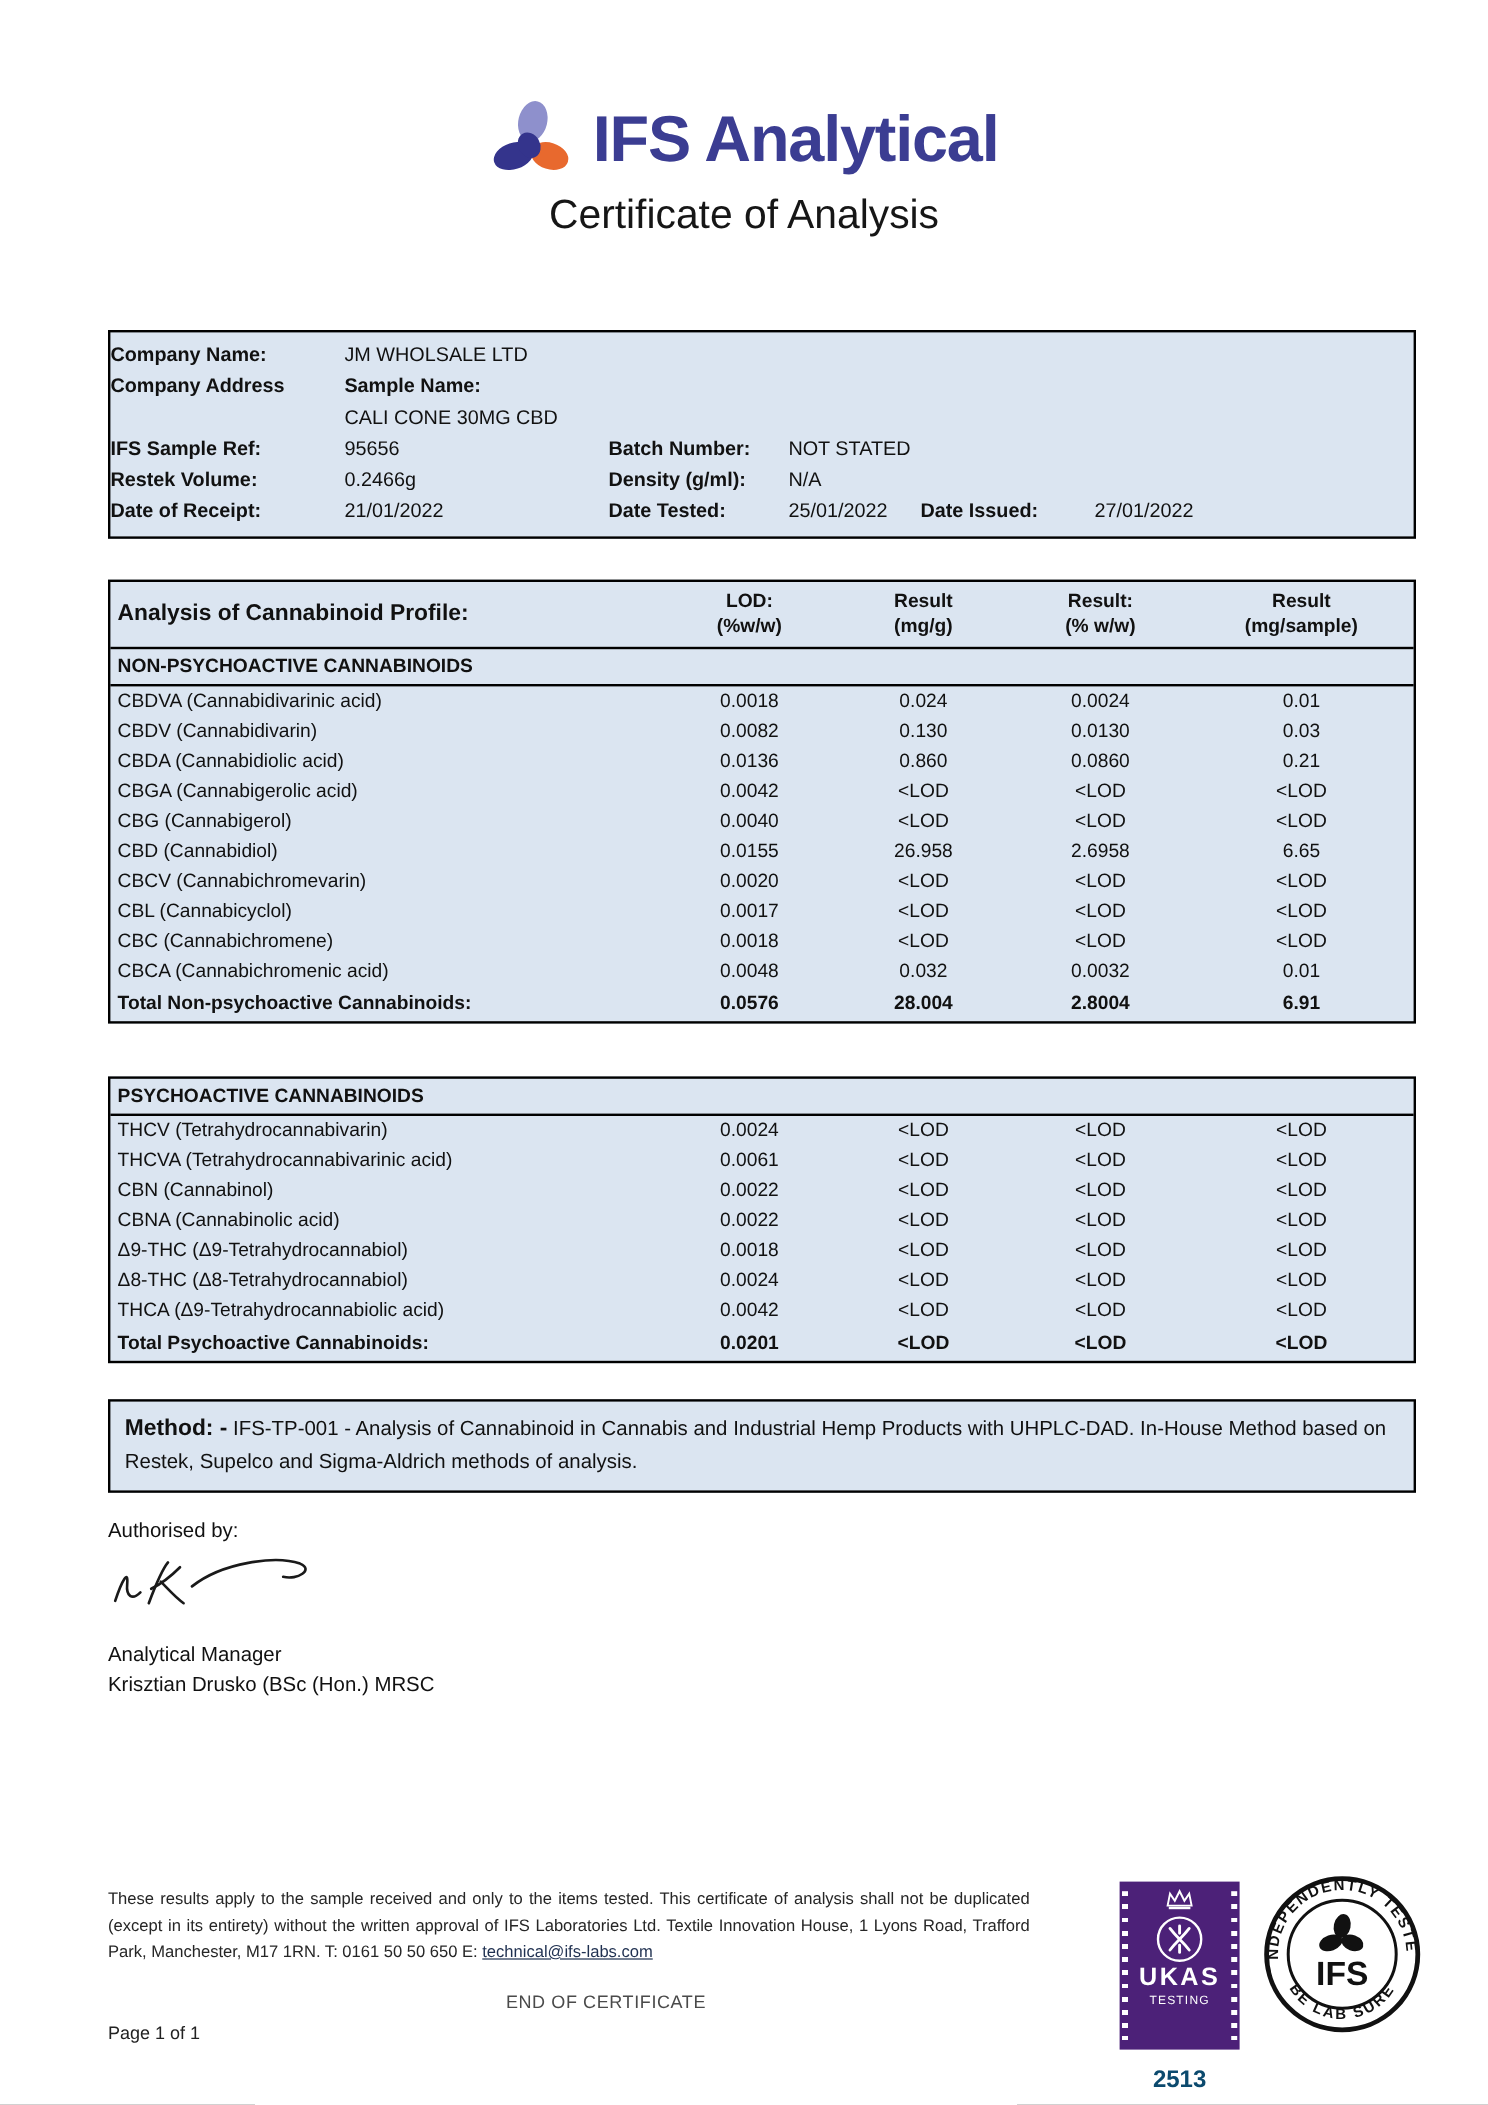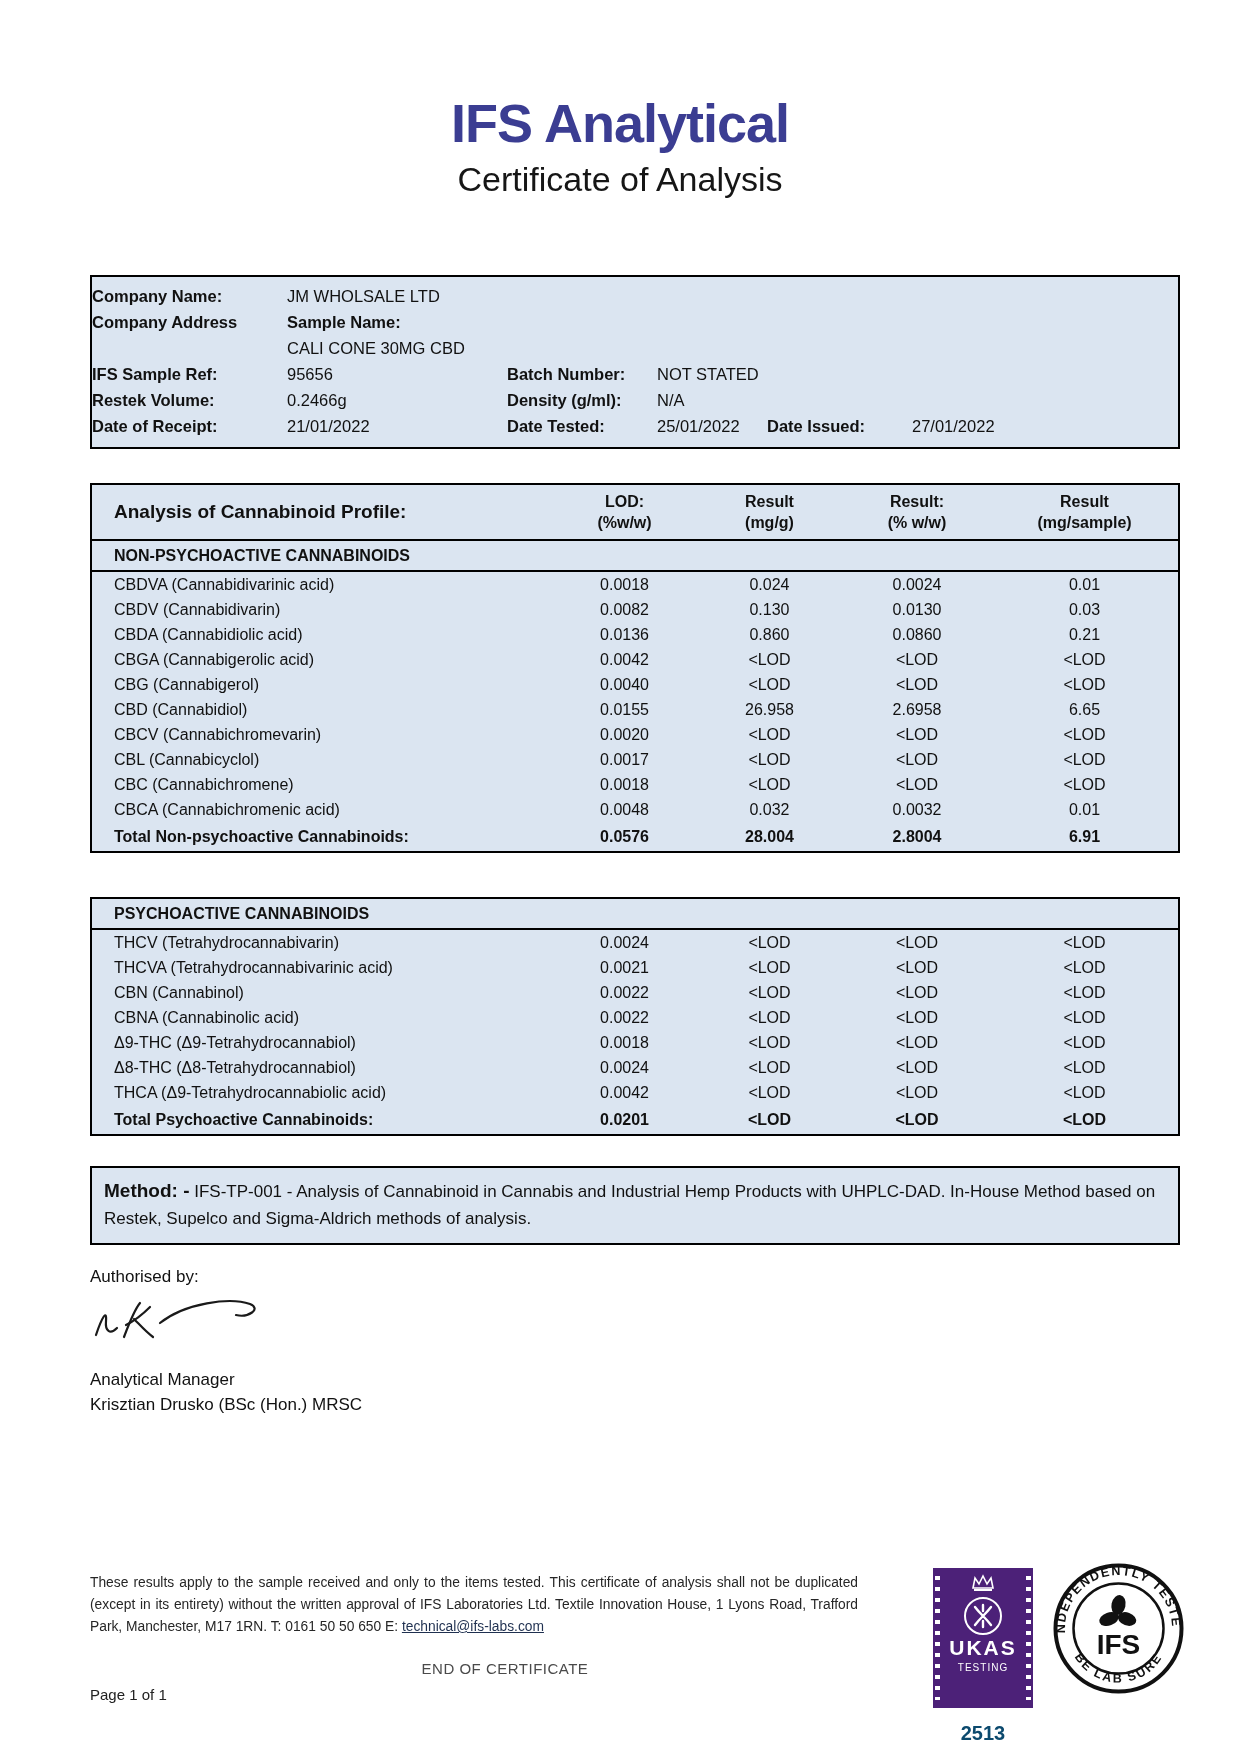--- a/index.html
+++ b/index.html
@@ -3,40 +3,40 @@
 <meta charset="utf-8">
 <style>
   * { margin:0; padding:0; box-sizing:border-box; }
   html,body { background:#888; }
   body { font-family:"Liberation Sans","DejaVu Sans",sans-serif; }
   .page {
     position:relative; width:1240px; height:1754px; margin:0 auto;
     background:#fff; color:#111; overflow:hidden;
   }
   
-  .logo-row { margin-top:78px; display:flex; justify-content:center; align-items:center; gap:14px; height:76px;flex-direction:column; }
+  .logo-row { margin-top:78px; display:flex; justify-content:center; align-items:center; gap:14px; height:76px; }
   .logo-text { font-size:54px; font-weight:bold; color:var(--brand_indigo,#3b3d92); letter-spacing:-1px; }
   .doc-title { margin-top:6px; text-align:center; font-size:34px; color:#161616; }
   .content { margin-left:90px; width:1090px; }
 
   
   .info-table {
     margin-top:76px; border:2px solid #000; background:var(--table_bg,#dbe5f1);
     display:grid; grid-template-columns:195px 220px 150px 110px 145px 1fr;
     padding:6px 0 8px 0;
   }
   .info-table > div { font-size:16.5px; line-height:26px; white-space:nowrap; overflow:hidden; }
   .info-table .lab { font-weight:bold; }
   .span5 { grid-column:2 / 7; }
   .span3 { grid-column:4 / 7; }
 
   
   .ctable { border:2px solid #000; background:var(--table_bg,#dbe5f1); }
   .ctable .grid { display:grid; grid-template-columns:465px 135px 155px 140px 195px; align-items:center; }
-  .ctable .name { text-align:left; padding-left:22px; }
+  .ctable .name { text-align:left; padding-left:6px; }
   .ctable .num { text-align:center; }
   .t1 { margin-top:34px; }
   .t2 { margin-top:44px; }
   .head-row { border-bottom:2px solid #000; min-height:56px; }
   .head-row .title { font-size:19px; font-weight:bold; }
   .head-row .col-h { font-size:16px; font-weight:bold; line-height:21px; text-align:center; padding:6px 0; }
   .section-row { border-bottom:2px solid #000; }
   .section-row .name { font-size:16px; font-weight:bold; line-height:29px; }
   .data-row > div { font-size:16px; line-height:25px; }
   .total-row > div { font-size:16px; font-weight:bold; line-height:29px; }
@@ -240,21 +240,21 @@
       </div>
       <div class="grid data-row">
           <div class="name">THCV (Tetrahydrocannabivarin)</div>
           <div class="num">0.0024</div>
           <div class="num">&lt;LOD</div>
           <div class="num">&lt;LOD</div>
           <div class="num">&lt;LOD</div>
         </div>
         <div class="grid data-row">
           <div class="name">THCVA (Tetrahydrocannabivarinic acid)</div>
-          <div class="num">0.0021</div>
+          <div class="num">0.0061</div>
           <div class="num">&lt;LOD</div>
           <div class="num">&lt;LOD</div>
           <div class="num">&lt;LOD</div>
         </div>
         <div class="grid data-row">
           <div class="name">CBN (Cannabinol)</div>
           <div class="num">0.0022</div>
           <div class="num">&lt;LOD</div>
           <div class="num">&lt;LOD</div>
           <div class="num">&lt;LOD</div>

